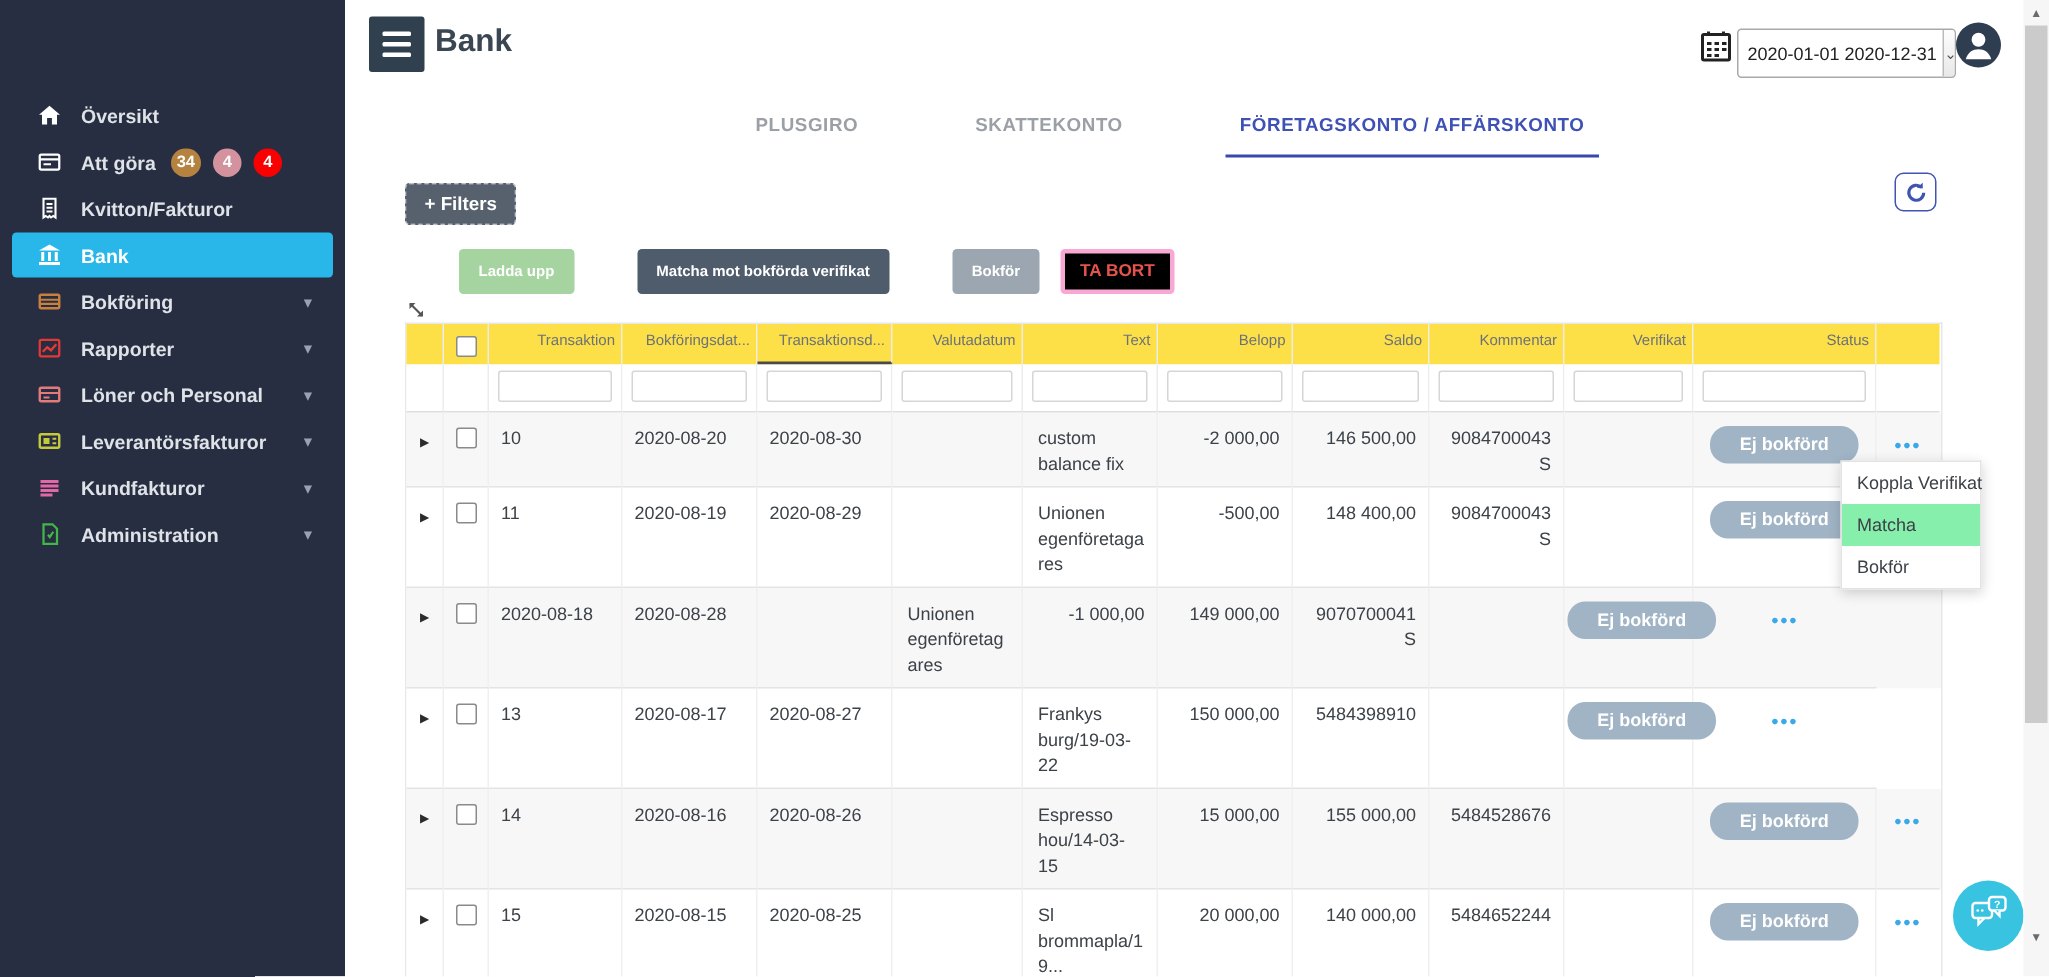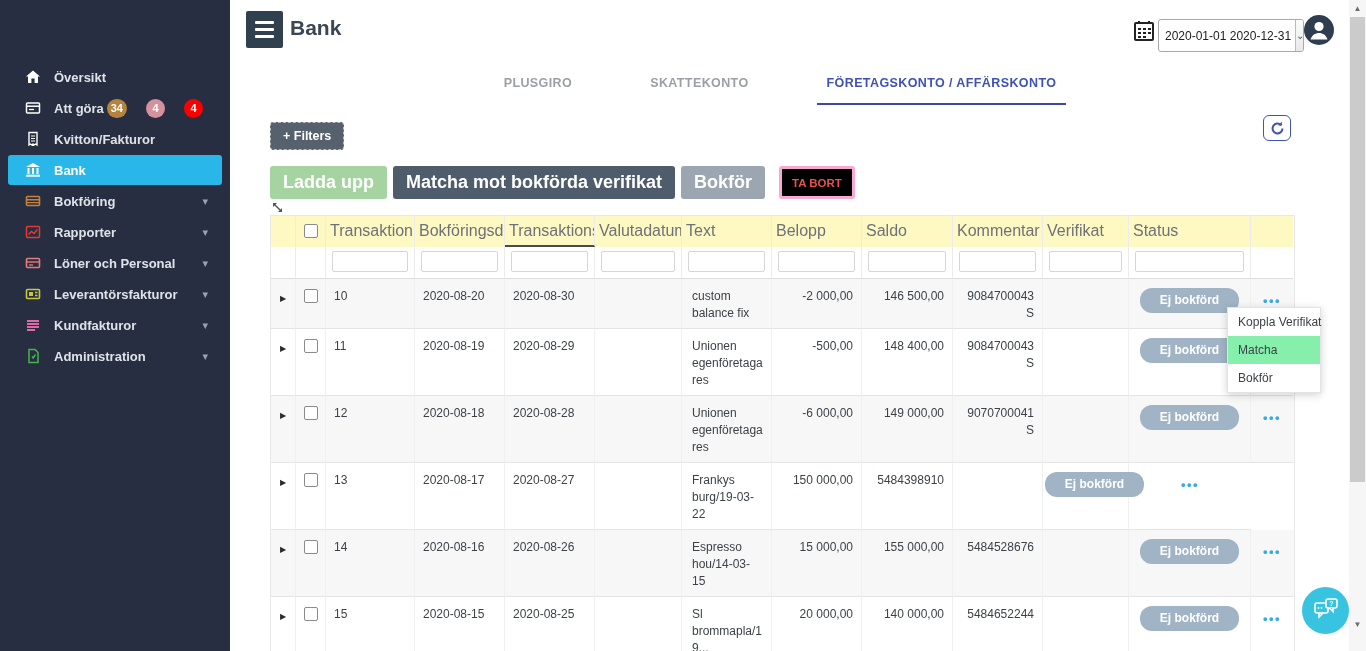--- a/index.html
+++ b/index.html
@@ -8,21 +8,21 @@
   .page { position:relative; width:1366px; height:651px; overflow:hidden; background:#fff; }
 
   
   .sidebar { position:absolute; left:0; top:0; width:230px; height:651px; background:#272e41; padding-top:62px; }
   .sb-item { position:relative; display:flex; align-items:center; height:30px; margin:0 8px 1px 8px; padding:0 10px 0 16px; border-radius:3px; cursor:pointer; }
   .sb-item.active { background:#29b7e9; }
   .sb-icon { width:17px; height:17px; margin-right:13px; display:inline-flex; align-items:center; justify-content:center; flex:0 0 17px; }
   .sb-icon svg { width:16px; height:16px; }
   .sb-label { color:#dfe3e8; font-size:13px; font-weight:700; white-space:nowrap; }
   .sb-item.active .sb-label { color:#fff; }
-  .badges { position:absolute; right:19px; display:flex; gap:19px; }
+  .badges { position:absolute; right:34px; display:flex; gap:8px; }
   .badge { min-width:19px; height:19px; border-radius:10px; color:#fff; font-size:11px; font-weight:700; display:inline-flex; align-items:center; justify-content:center; padding:0 4px; }
   .caret { position:absolute; right:14px; color:#9aa2b1; font-size:11px; }
 
   
   .hamburger { position:absolute; left:246px; top:11px; width:37px; height:37px; background:#31404f; border-radius:2px; display:flex; flex-direction:column; justify-content:center; align-items:center; gap:4px; cursor:pointer; }
   .hamburger span { display:block; width:19px; height:3px; background:#fff; border-radius:1px; }
   .page-title { position:absolute; left:290px; top:16px; font-size:21px; font-weight:700; color:#3a4652; }
   .cal-icon { position:absolute; left:1132px; top:19px; width:24px; height:24px; }
   .date-select { position:absolute; left:1158px; top:19px; width:146px; height:33px; border:1px solid #a9a9a9; border-radius:3px; background:#fff; display:flex; align-items:center; overflow:hidden; cursor:pointer; }
   .date-select .val { flex:1; font-size:12px; color:#222; padding:0 4px 0 6px; white-space:nowrap; }
@@ -31,32 +31,32 @@
 
   
   .tabs { position:absolute; left:500px; top:72px; width:560px; display:flex; justify-content:center; gap:58px; }
   .tab { font-size:12.5px; font-weight:700; color:#9ba0a6; letter-spacing:.4px; padding:4px 10px 13px 10px; white-space:nowrap; cursor:pointer; }
   .tab.active { color:#3f51b5; border-bottom:2px solid #3949ab; }
 
   
   .filters-btn { position:absolute; left:270px; top:122px; background:#56616d; border:1px dashed #b9c0c7; border-radius:3px; color:#fff; font-size:12.5px; font-weight:700; padding:6px 12px; cursor:pointer; }
   .refresh-btn { position:absolute; left:1263px; top:115px; width:28px; height:26px; border:1px solid #4054b2; border-radius:6px; background:#fff; display:flex; align-items:center; justify-content:center; cursor:pointer; }
   .actions { position:absolute; left:270px; top:166px; display:flex; gap:6px; }
-  .btn { border:none; border-radius:3px; color:#fff; font-size:18px; font-weight:700; padding:6px 13px; cursor:pointer; white-space:nowrap; font-family:inherit; }
+  .btn { border:none; border-radius:3px; color:#fff; font-size:10px; font-weight:700; padding:6px 13px; cursor:pointer; white-space:nowrap; font-family:inherit;margin-left:36px; }
   .btn.green { background:#a5d4a1; }
   .btn.dark { background:#4e5c6b; }
   .btn.gray { background:#9ba6b0; }
   .btn.outline-red { background:#000000; border:3px solid #f9a8d4; color:#e5534b; margin-left:8px; font-size:11.5px; padding:6px 10px; }
   .expand-all { position:absolute; left:271px; top:200px; width:13px; height:13px; cursor:pointer; }
 
   
   .table { position:absolute; left:270px; top:215px; width:1025px; border:1px solid #e8e8e8; border-bottom:none; background:#fff;
            --cols: 25px 30px 89px 90px 90px 87px 90px 90px 91px 90px 86px 122px 42px; }
   .trow { display:grid; grid-template-columns:var(--cols); }
-  .th { font-size:16px; color:#6d7278; text-align:left; padding:6px 4px 5px; border-right:1px solid #ececec; white-space:nowrap; overflow:hidden; background:#fef9c3; }
+  .th { font-size:10px; color:#6d7278; text-align:right; padding:6px 4px 5px; border-right:1px solid #ececec; white-space:nowrap; overflow:hidden; background:#fde047; }
   .th.sorted { border-bottom:2px solid #4a4a4a; }
   .th:last-child { border-right:none; }
   .tfilter .tc { padding:4px 6px 6px; border-right:1px solid #ececec; border-bottom:1px solid #dedede; background:#fff; }
   .tfilter .tc:last-child { border-right:none; }
   .tfilter input { width:100%; height:21px; border:1px solid #d6d6d6; border-radius:2px; padding:0 4px; font-size:12px; font-family:inherit; }
   .tbody .trow:nth-child(odd) { background:#f7f7f7; }
   .tbody .trow:nth-child(even) { background:#fff; }
   .td { font-size:12px; color:#3c4248; padding:9px 8px 6px; border-right:1px solid #f0f0f0; border-bottom:1px solid #e4e4e4; line-height:17px; word-wrap:break-word; }
   .td:last-child { border-right:none; }
   .td.r { text-align:right; }
@@ -310,26 +310,25 @@
           <div class="td r">9084700043S</div>
           <div class="td"></div>
           <div class="td c"><span class="pill">Ej bokförd</span></div>
           <div class="td c"><span class="dots">•••</span></div>
         </div>
         <div class="trow">
           <div class="td exp">▶</div>
           <div class="td c">
             <div class="cb"></div>
           </div>
-          <div class="td">12</div>
           <div class="td">2020-08-18</div>
           <div class="td">2020-08-28</div>
           <div class="td"></div>
           <div class="td text">Unionen egenföretagares</div>
-          <div class="td r">-6 000,00</div>
+          <div class="td r">-1 000,00</div>
           <div class="td r">149 000,00</div>
           <div class="td r">9070700041S</div>
           <div class="td"></div>
           <div class="td c"><span class="pill">Ej bokförd</span></div>
           <div class="td c"><span class="dots">•••</span></div>
         </div>
         <div class="trow">
           <div class="td exp">▶</div>
           <div class="td c">
             <div class="cb"></div>

